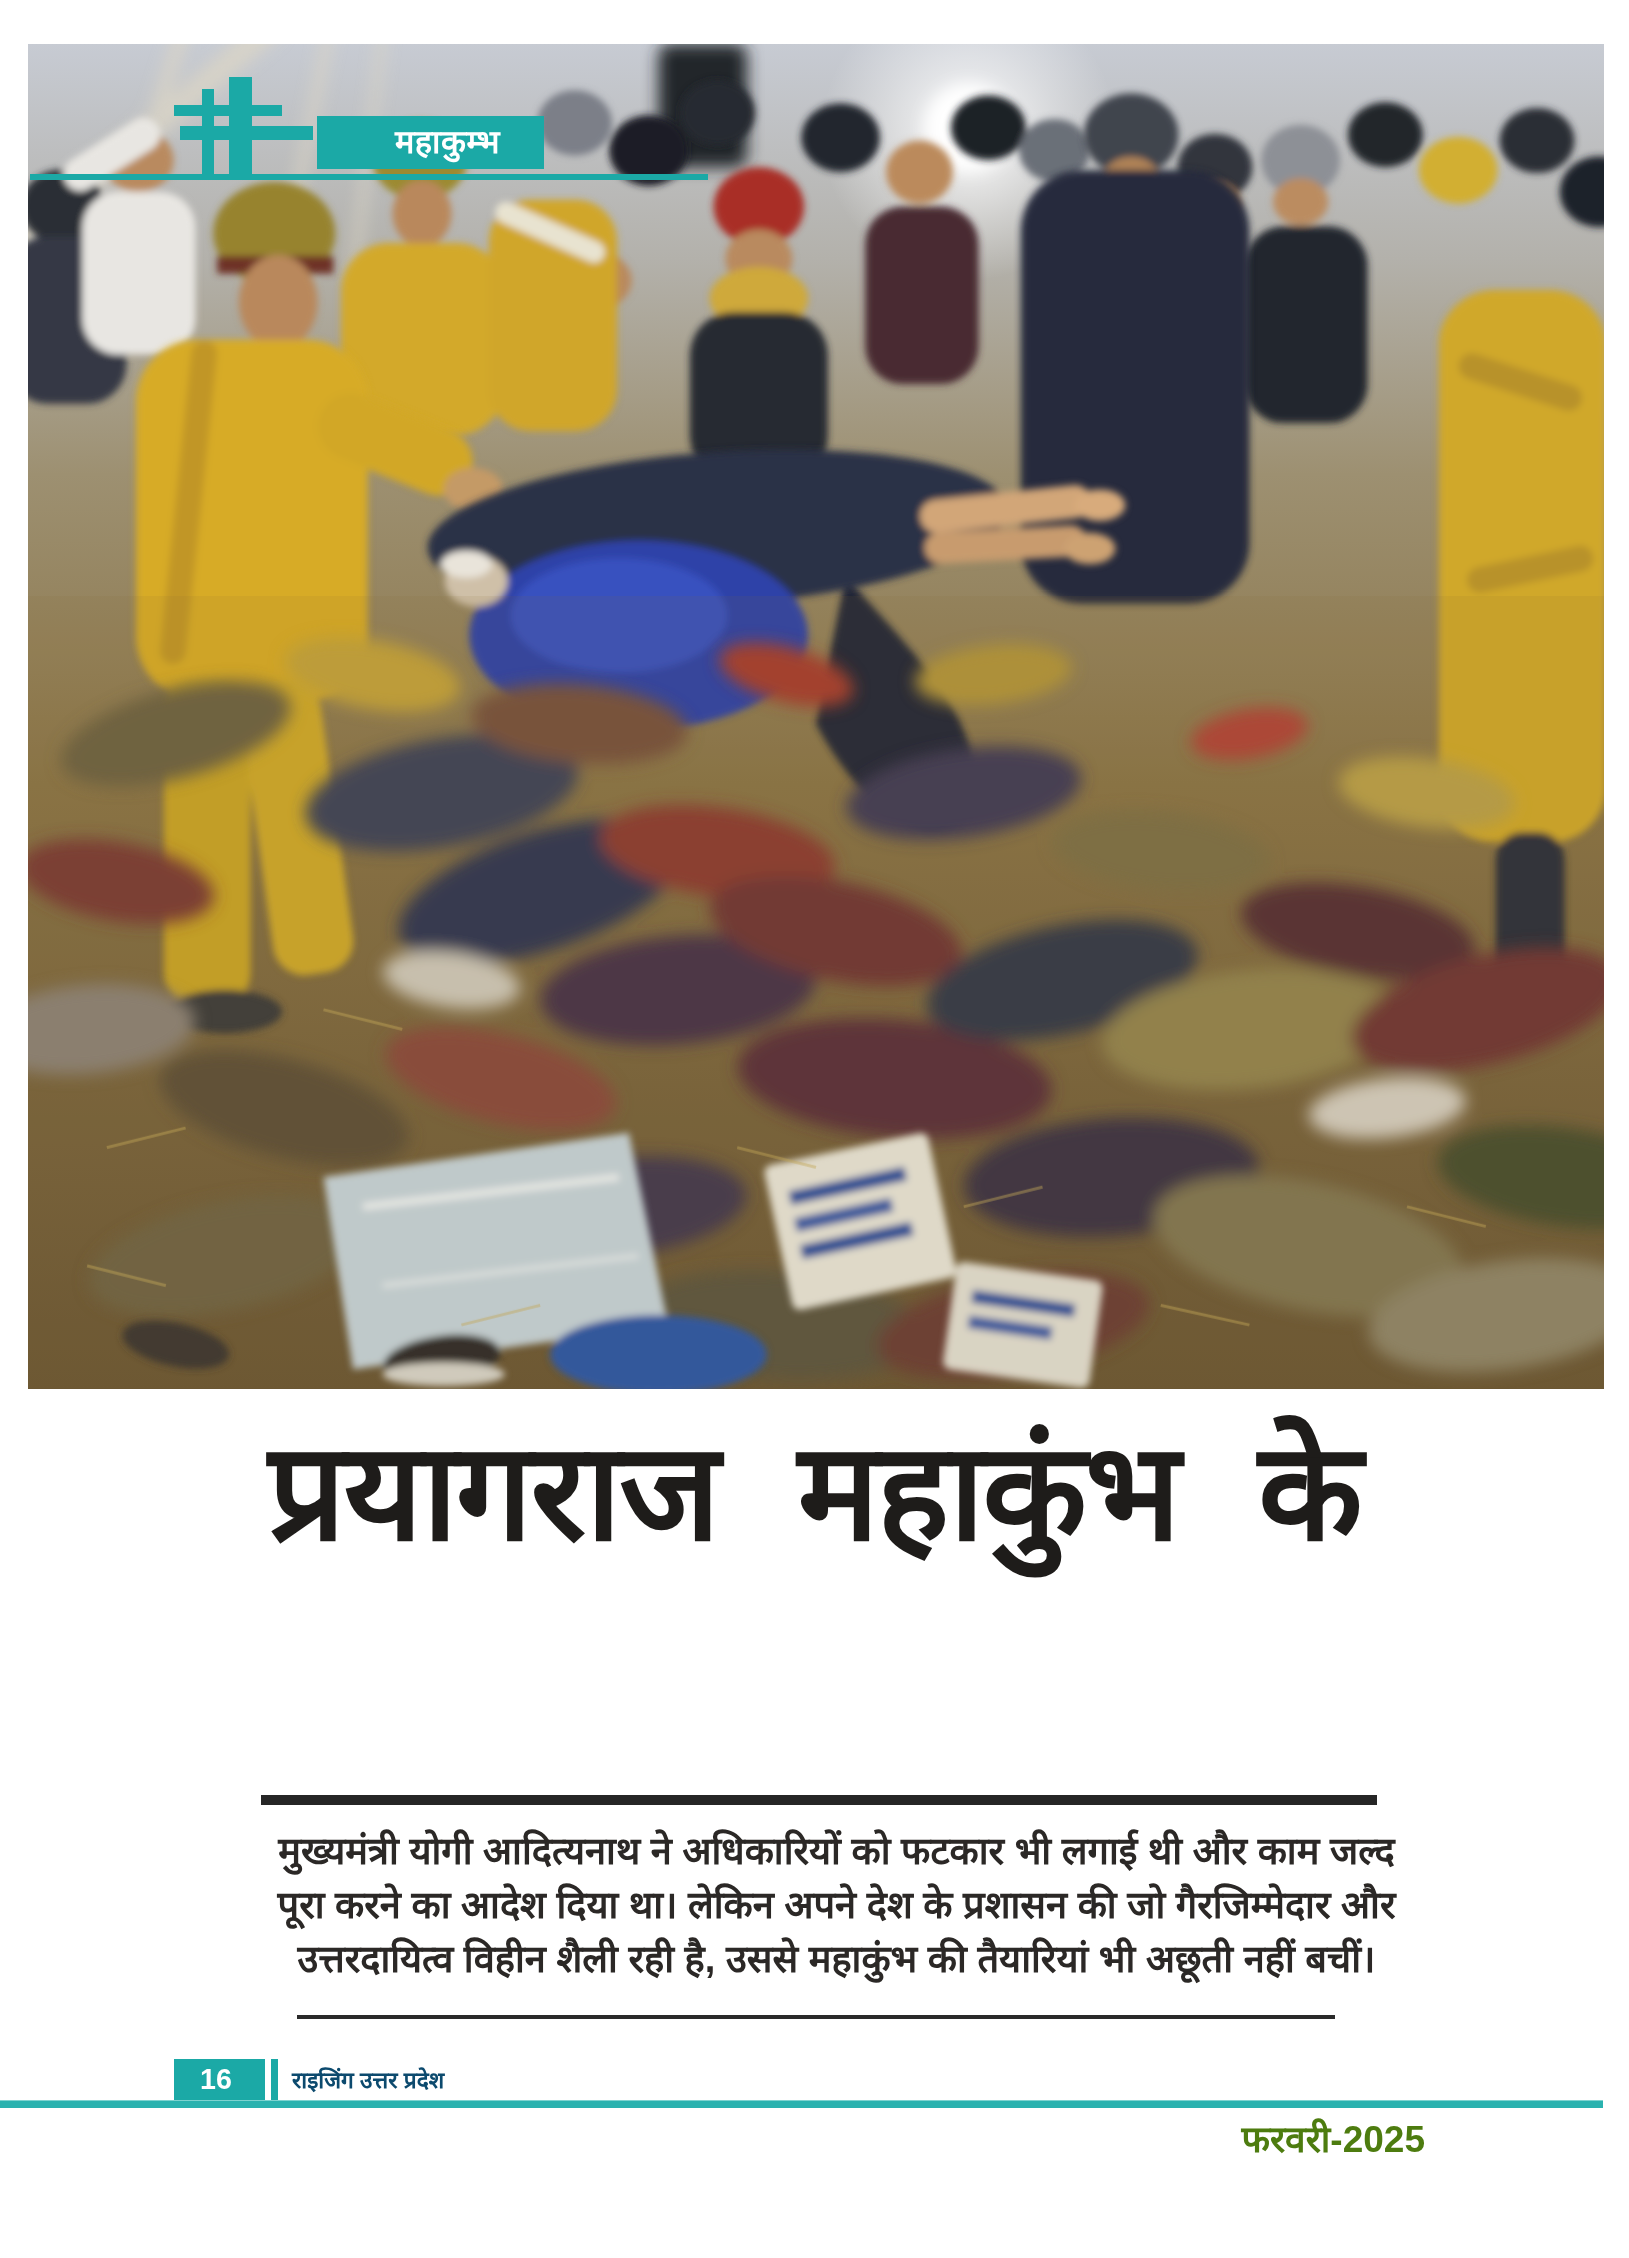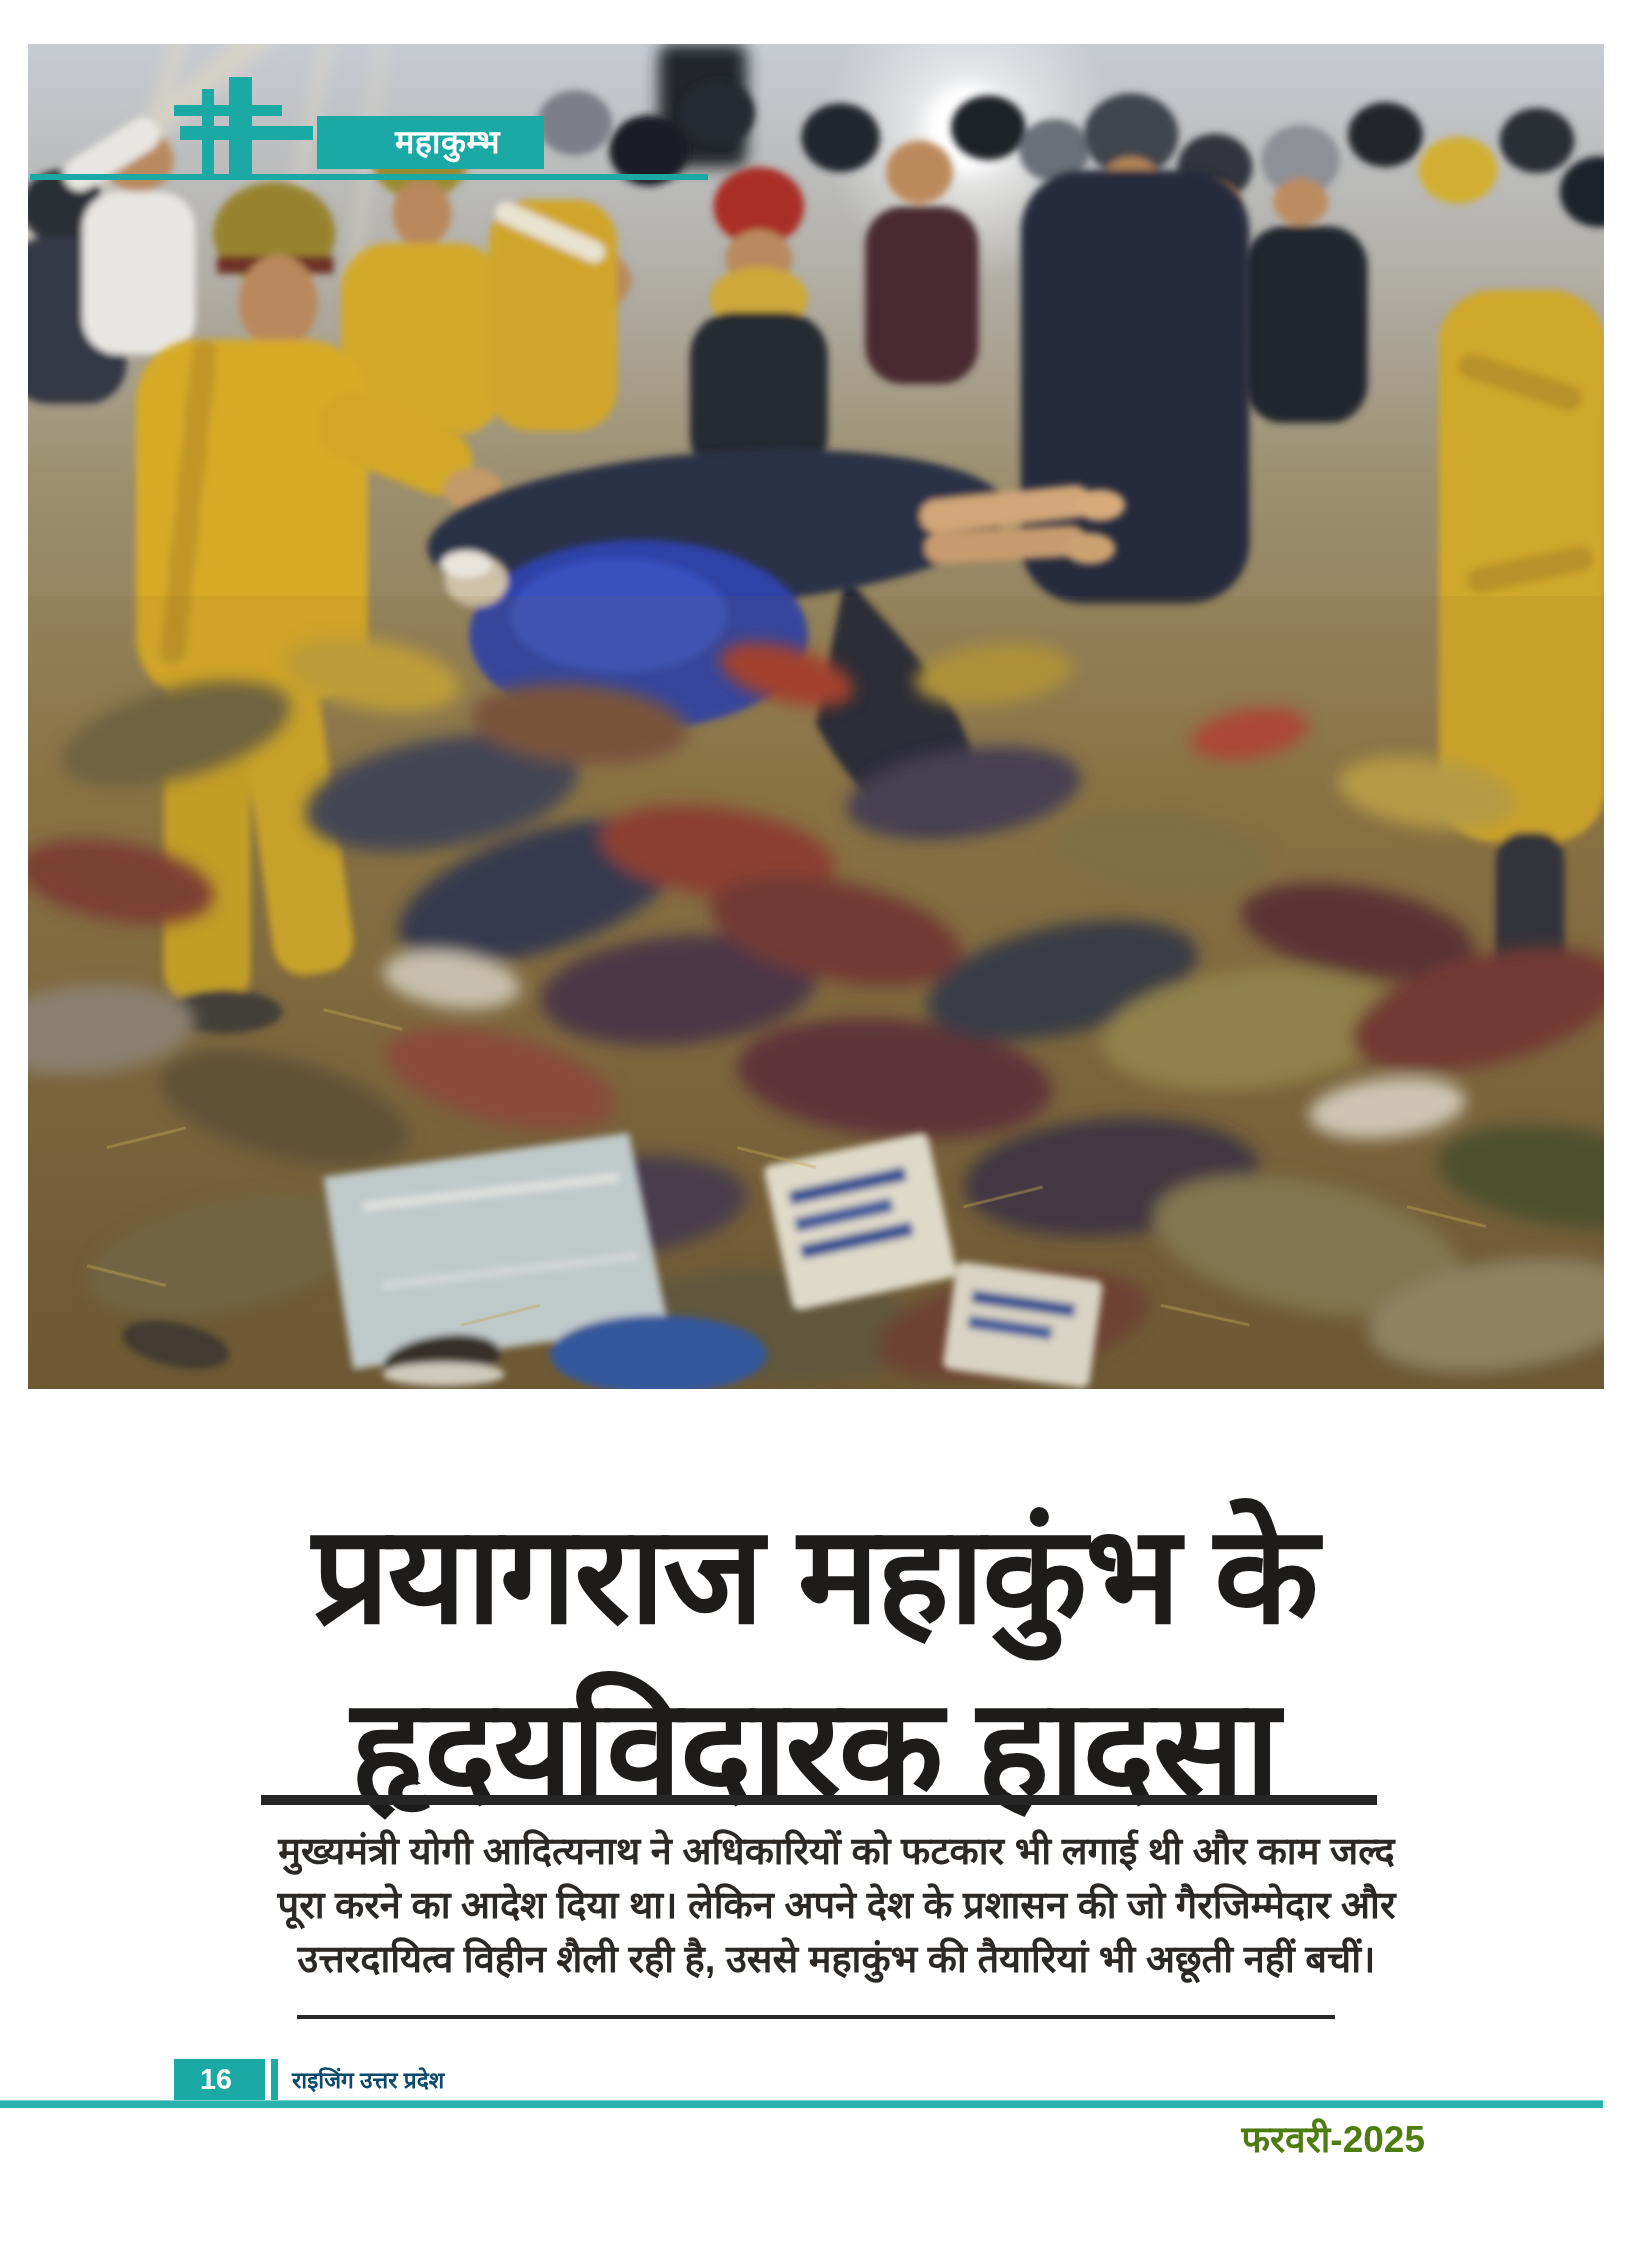--- a/index.html
+++ b/index.html
@@ -37,22 +37,22 @@
     color:#ffffff; font-weight:bold; font-size:32.5px; line-height:1;
     letter-spacing:0.5px; white-space:nowrap;
   }
   .teal-underline {
     position:absolute; left:29.6px; top:174px;
     width:678px; height:5.9px; background:#1BA9A6;
   }
 
   
   .headline {
-    position:absolute; left:0; top:1489px; width:1629px;
-    text-align:center; color:#1E1C1A;
+    position:absolute; left:0; top:1417px; width:1629px;
+    text-align:center; color:#1E1C1A;font-family:Liberation Mono, monospace;
   }
   .headline .hl-line {
     font-size:136px; font-weight:bold; line-height:173px;
     white-space:nowrap; letter-spacing:-2px;
   }
 
   
   .rule-thick {
     position:absolute; left:261px; top:1795px;
     width:1116px; height:9.9px; background:#262626;
@@ -301,21 +301,20 @@
     <div class="logo-bar bar-h-bot"></div>
   </div>
 
   <div class="section-band">
     <span>महाकुम्भ</span>
   </div>
   <div class="teal-underline"></div>
 
   <div class="headline">
     <div class="hl-line">प्रयागराज महाकुंभ के</div>
-    <div class="hl-line">हृदयविदारक हादसा</div>
   </div>
 
   <div class="rule-thick"></div>
 
   <div class="deck">
     <div class="deck-line">मुख्यमंत्री योगी आदित्यनाथ ने अधिकारियों को फटकार भी लगाई थी और काम जल्द</div>
     <div class="deck-line">पूरा करने का आदेश दिया था। लेकिन अपने देश के प्रशासन की जो गैरजिम्मेदार और</div>
     <div class="deck-line">उत्तरदायित्व विहीन शैली रही है, उससे महाकुंभ की तैयारियां भी अछूती नहीं बचीं।</div>
   </div>
 

